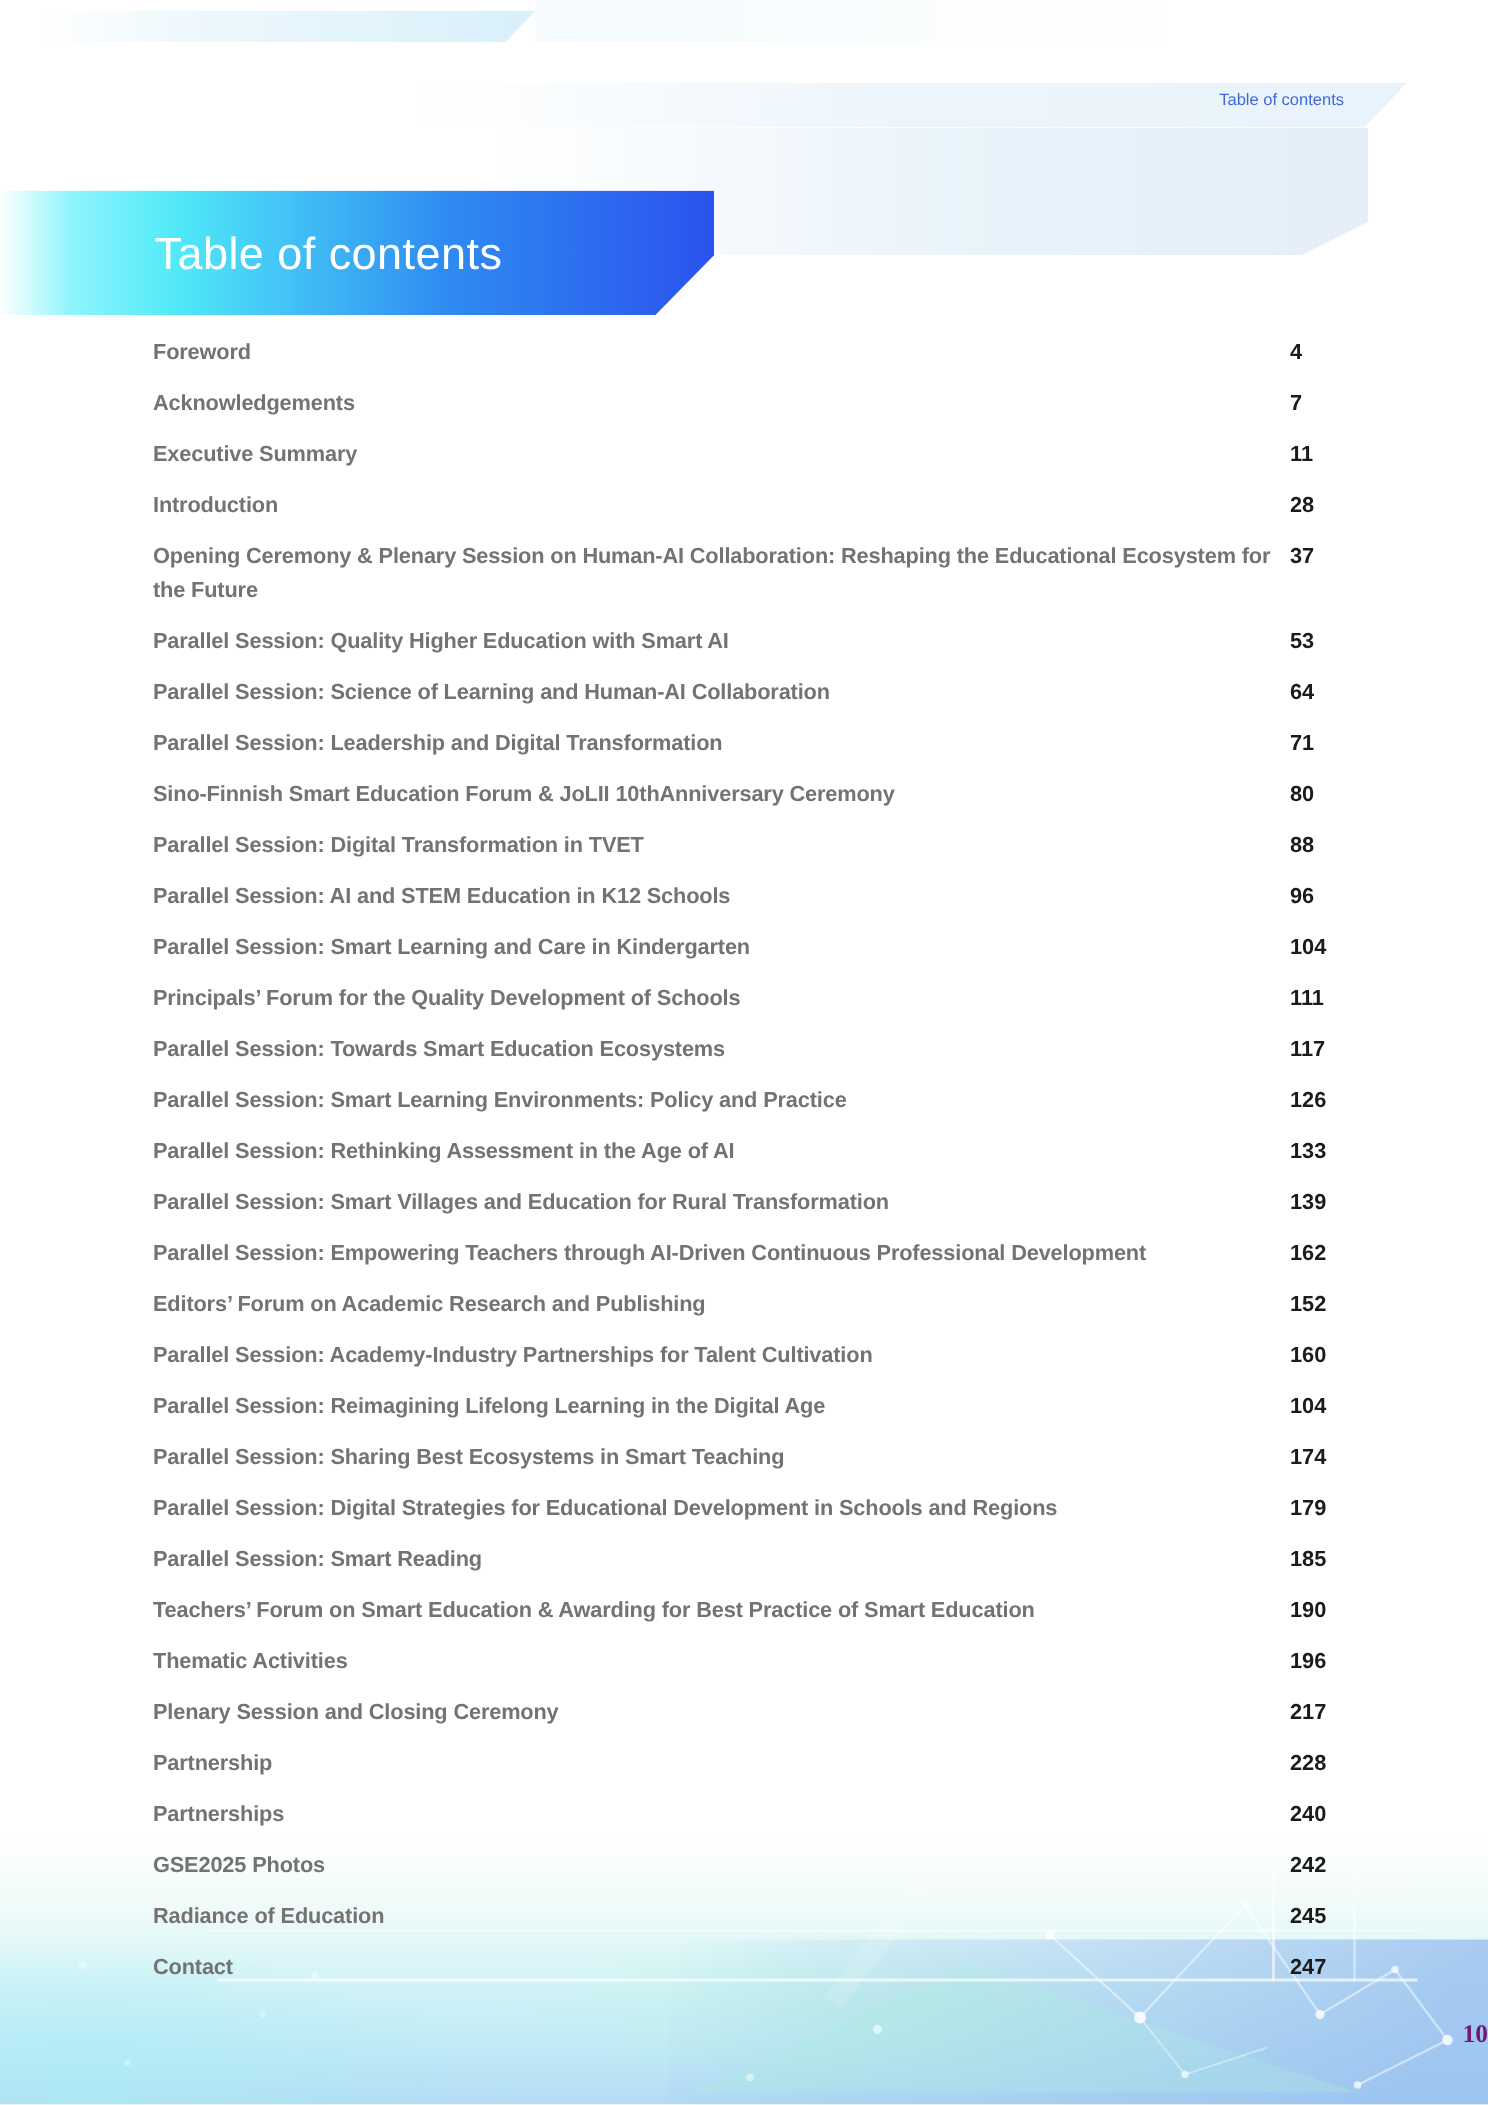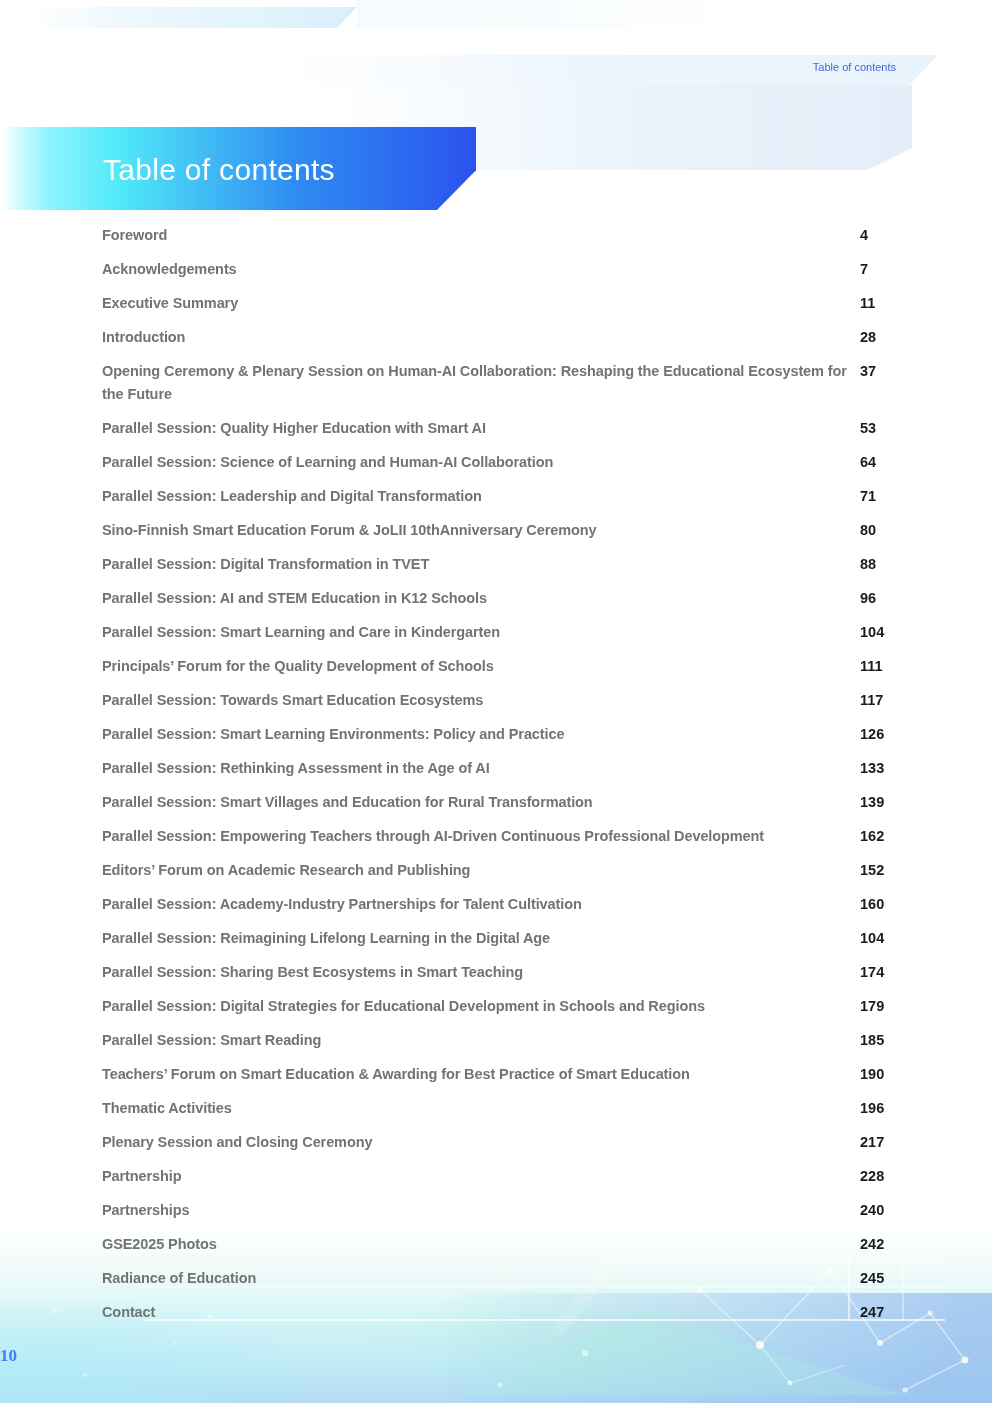--- a/index.html
+++ b/index.html
@@ -41,22 +41,22 @@
   .bottom-grad{left:0;top:1225px;width:992px;height:178px;
     background:linear-gradient(180deg,rgba(235,250,249,0) 0%,rgba(226,248,245,.6) 28%,rgba(205,242,246,.9) 55%,#bfe9f6 80%,#b3dcf4 100%);}
   .bottom-blue{left:45%;top:1293px;width:55%;height:110px;
     background:linear-gradient(115deg,rgba(159,194,236,0) 0%,rgba(150,188,238,.75) 90%);}
   .bottom-mint{left:36%;top:1285px;width:46%;height:110px;
     background:radial-gradient(ellipse at center,rgba(186,244,224,.55),rgba(186,244,224,0) 70%);}
   .bottom-teal-left{left:0;top:1300px;width:30%;height:103px;
     background:radial-gradient(ellipse at 20% 80%,rgba(170,238,246,.6),rgba(170,238,246,0) 75%);}
   .net-svg{left:0;top:1225px;z-index:1;}
 
-  .footer-page{position:absolute;left:0;right:0;top:1346px;text-align:left;z-index:3;
-    font-family:"Liberation Serif", serif;font-weight:700;font-size:17px;color:#3b82f6;}
+  .footer-page{position:absolute;left:0;right:0;top:1346px;text-align:right;z-index:3;
+    font-family:"Liberation Serif", serif;font-weight:700;font-size:17px;color:#701a75;}
 </style>
 </head>
 <body>
 
 <div class="decor top-strip"></div>
 <div class="decor top-strip-faint"></div>
 <div class="decor band-a"></div>
 <div class="decor band-b"></div>
 
 <div class="decor bottom-grad"></div>

